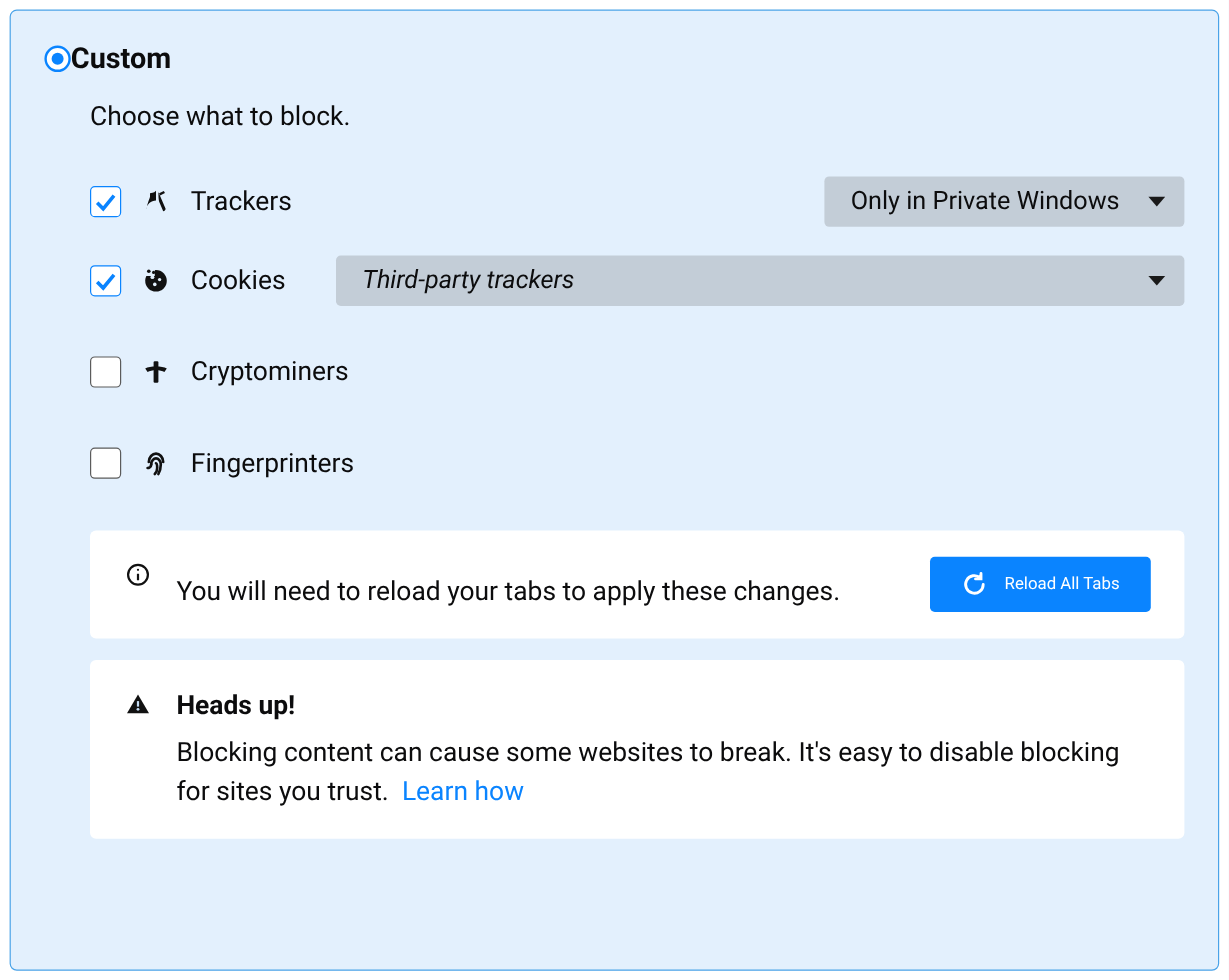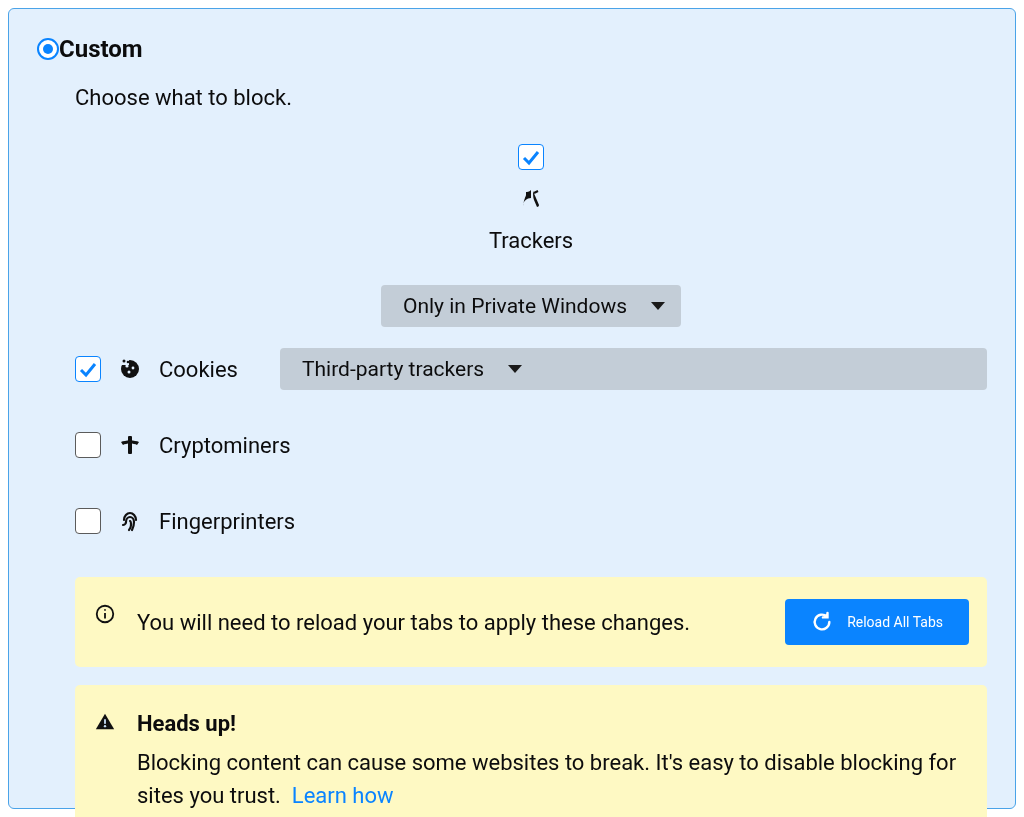--- a/index.html
+++ b/index.html
@@ -53,21 +53,21 @@
 
   .rows { margin-left: 38px; }
 
   .option-row {
     display: flex;
     align-items: center;
     min-height: 48px;
     margin-bottom: 28px;
     gap: 16px;
   }
-  .option-row.tight { margin-bottom: 18px; flex-direction: column; }
+  .option-row.tight { margin-bottom: 18px; }
   .option-row.last { margin-bottom: 32px; }
 
   .checkbox {
     width: 26px; height: 26px;
     border: 1.5px solid #5b5b5b;
     border-radius: 4px;
     background: #fff;
     display: inline-flex;
     align-items: center;
     justify-content: center;
@@ -104,21 +104,21 @@
     background: #c3cdd7;
     border-radius: 4px;
     padding: 8px 16px 8px 22px;
     display: inline-flex;
     align-items: center;
     font-size: 21px;
     gap: 24px;
     min-height: 42px;
     cursor: pointer;
   }
-  .dropdown.wide { flex: 1 1 auto; justify-content: flex-start; }
+  .dropdown.wide { flex: 1 1 auto; justify-content: space-between; font-style: italic; }
   .caret {
     width: 0; height: 0;
     border-left: 7px solid transparent;
     border-right: 7px solid transparent;
     border-top: 8px solid #1a1a1a;
   }
 
   .link-row {
     margin-left: 38px;
     padding-left: 82px;
@@ -126,25 +126,25 @@
     margin-bottom: 26px;
   }
   .link {
     color: #0a84ff;
     font-size: 22px;
     cursor: pointer;
   }
 
   .notice {
     margin-left: 38px;
-    background: #fef9c3;
+    background: #ffffff;
     border-radius: 5px;
-    padding: 22px 18px;
+    padding: 22px 28px;
     display: flex;
-    align-items: center;
+    align-items: flex-end;
     gap: 20px;
     margin-bottom: 18px;
   }
   .notice .icon-slot {
     width: 24px;
     display: flex;
     align-items: flex-start;
     justify-content: center;
     flex-shrink: 0;
     align-self: flex-start;

